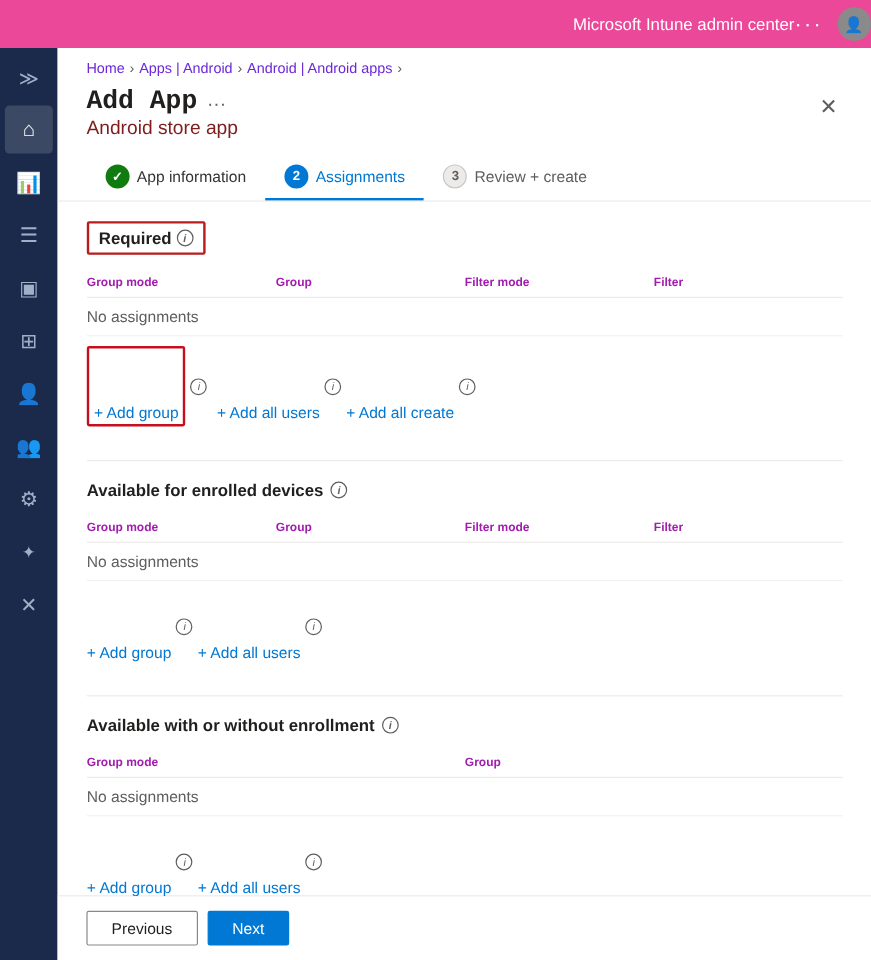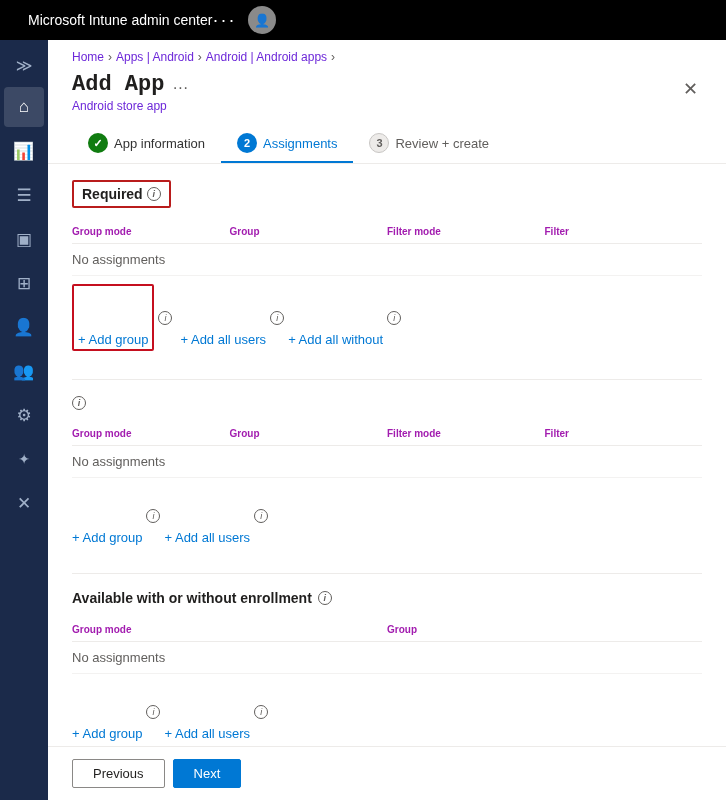--- a/index.html
+++ b/index.html
@@ -1,26 +1,26 @@
 <!DOCTYPE html>
 <html><head>
   <meta charset="utf-8">
   <style>
     * { box-sizing: border-box; margin: 0; padding: 0; }
     body { font-family: 'Segoe UI', Arial, sans-serif; font-size: 13px; background: #f3f2f1; width: 726px; height: 800px; overflow: hidden; }
 
     
     .topbar {
-      background: #000000;
+      background: #ec4899;
       color: white;
       height: 40px;
       display: flex;
       align-items: center;
-      padding: 0 28px;
-      justify-content: flex-start;
+      padding: 0 0;
+      justify-content: flex-end;
     }
     .topbar-title { font-size: 14px; font-weight: 500; color: white; }
     .topbar-right { display: flex; align-items: center; gap: 12px; }
     .topbar-dots { color: white; font-size: 18px; cursor: pointer; letter-spacing: 2px; }
     .topbar-avatar {
       width: 28px; height: 28px; border-radius: 50%;
       background: #8a8a8a;
       display: flex; align-items: center; justify-content: center;
       color: white; font-size: 13px; cursor: pointer;
     }
@@ -79,21 +79,21 @@
     .breadcrumb a { color: #6d28d9; text-decoration: none; cursor: pointer; }
 
     
     .page-header {
       padding: 4px 24px 0;
       display: flex;
       align-items: flex-start;
       justify-content: space-between;
     }
     .page-title { font-size: 22px; font-weight: 600; color: #201f1e; font-family: Liberation Mono, monospace; }
-    .page-subtitle { font-size: 12px; color: #6d28d9; margin-top: 2px; }
+    .page-subtitle { font-size: 16px; color: #7f1d1d; margin-top: 2px; }
     .page-more { color: #605e5c; font-size: 16px; cursor: pointer; margin-top: 6px; }
     .close-btn { font-size: 18px; color: #605e5c; cursor: pointer; padding: 4px; margin-top: 2px; }
 
     
     .tabs {
       display: flex;
       align-items: center;
       padding: 12px 24px 0;
       border-bottom: 1px solid #edebe9;
       gap: 0;
@@ -341,29 +341,30 @@
           </div>
         </div>
         <div class="add-links">
           <span class="add-link-highlight">
             <button class="add-link-btn">+ Add group</button>
           </span>
           <span class="info-circle">i</span>
           <span class="separator"></span>
           <button class="add-link-btn">+ Add all users</button>
           <span class="info-circle">i</span>
-          <button class="add-link-btn">+ Add all without</button>
+          <button class="add-link-btn">+ Add all create</button>
           <span class="info-circle">i</span>
         </div>
       </div>
 
       <div class="section-divider"></div>
 
       <div class="section">
         <div class="section-title">
+          <span>Available for enrolled devices</span>
           <span class="info-circle">i</span>
         </div>
         <div class="assignment-table">
           <div class="table-header">
             <div class="table-header-cell">Group mode</div>
             <div class="table-header-cell">Group</div>
             <div class="table-header-cell">Filter mode</div>
             <div class="table-header-cell">Filter</div>
           </div>
           <div class="table-row">

